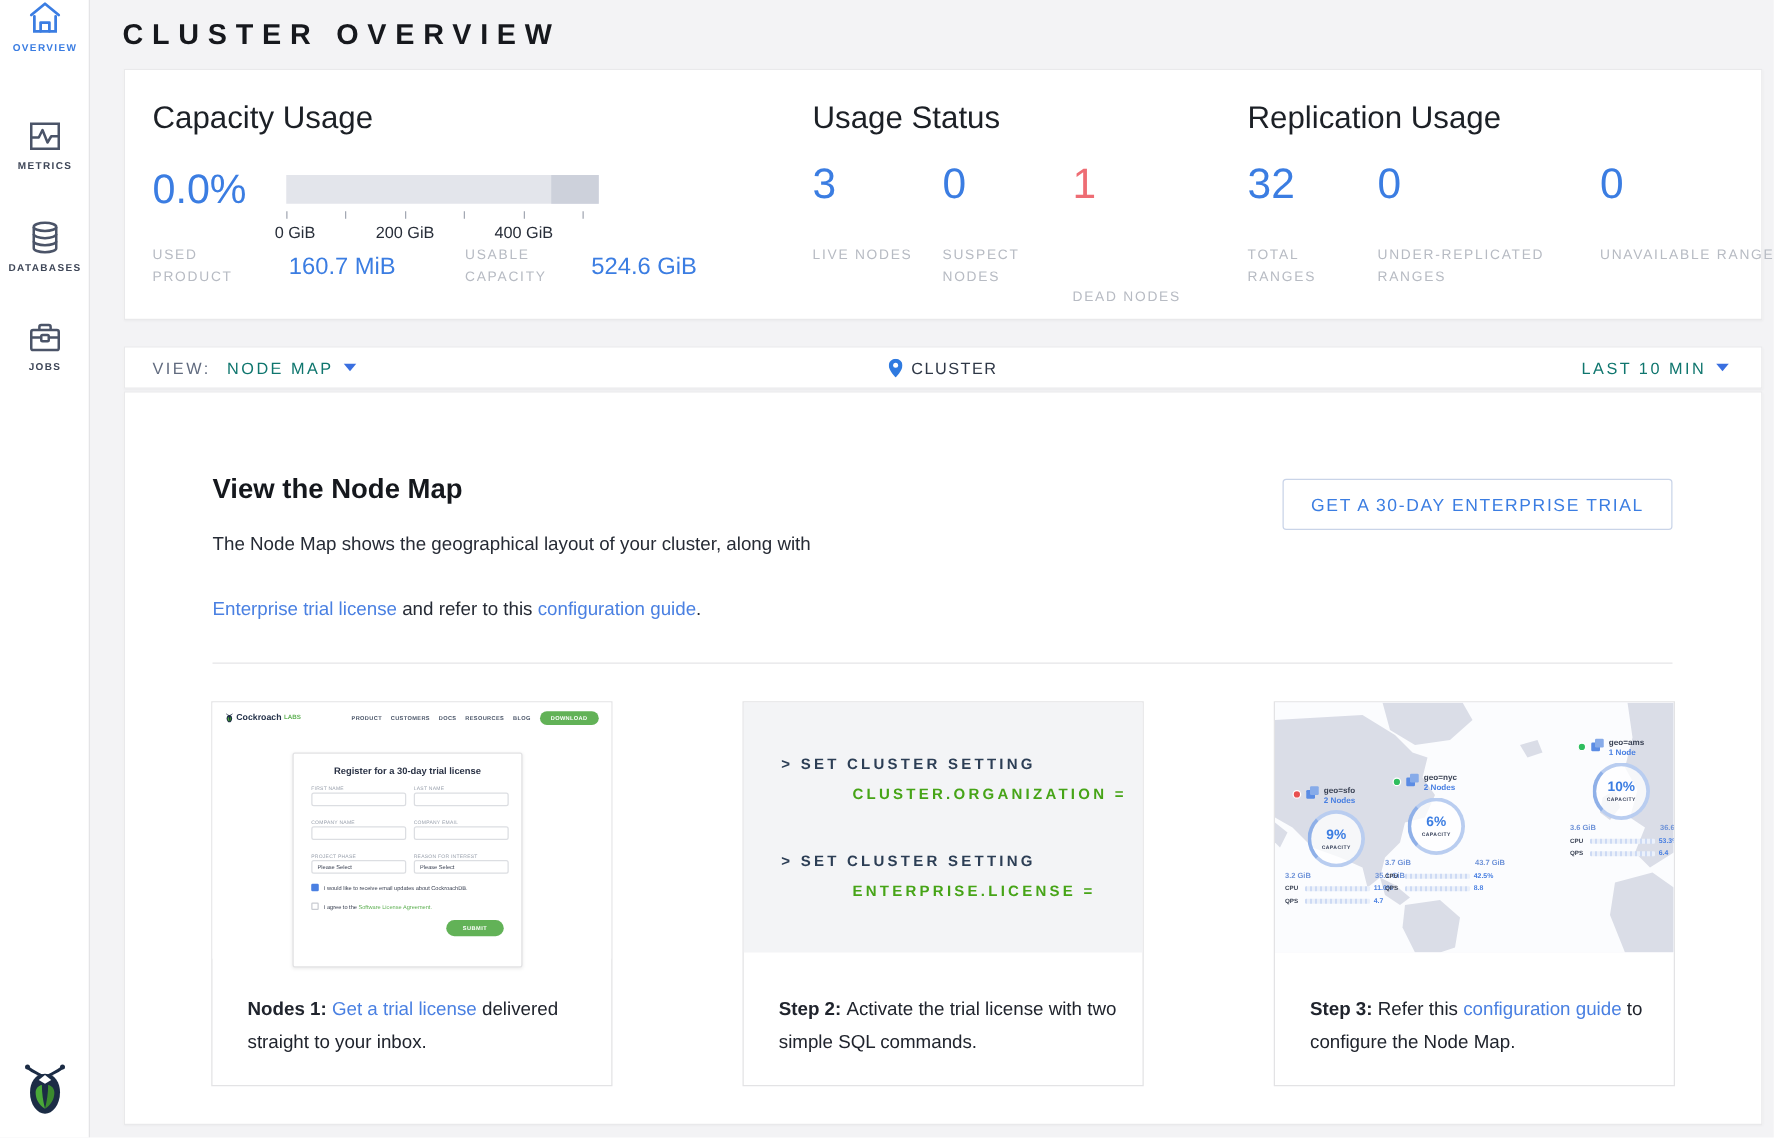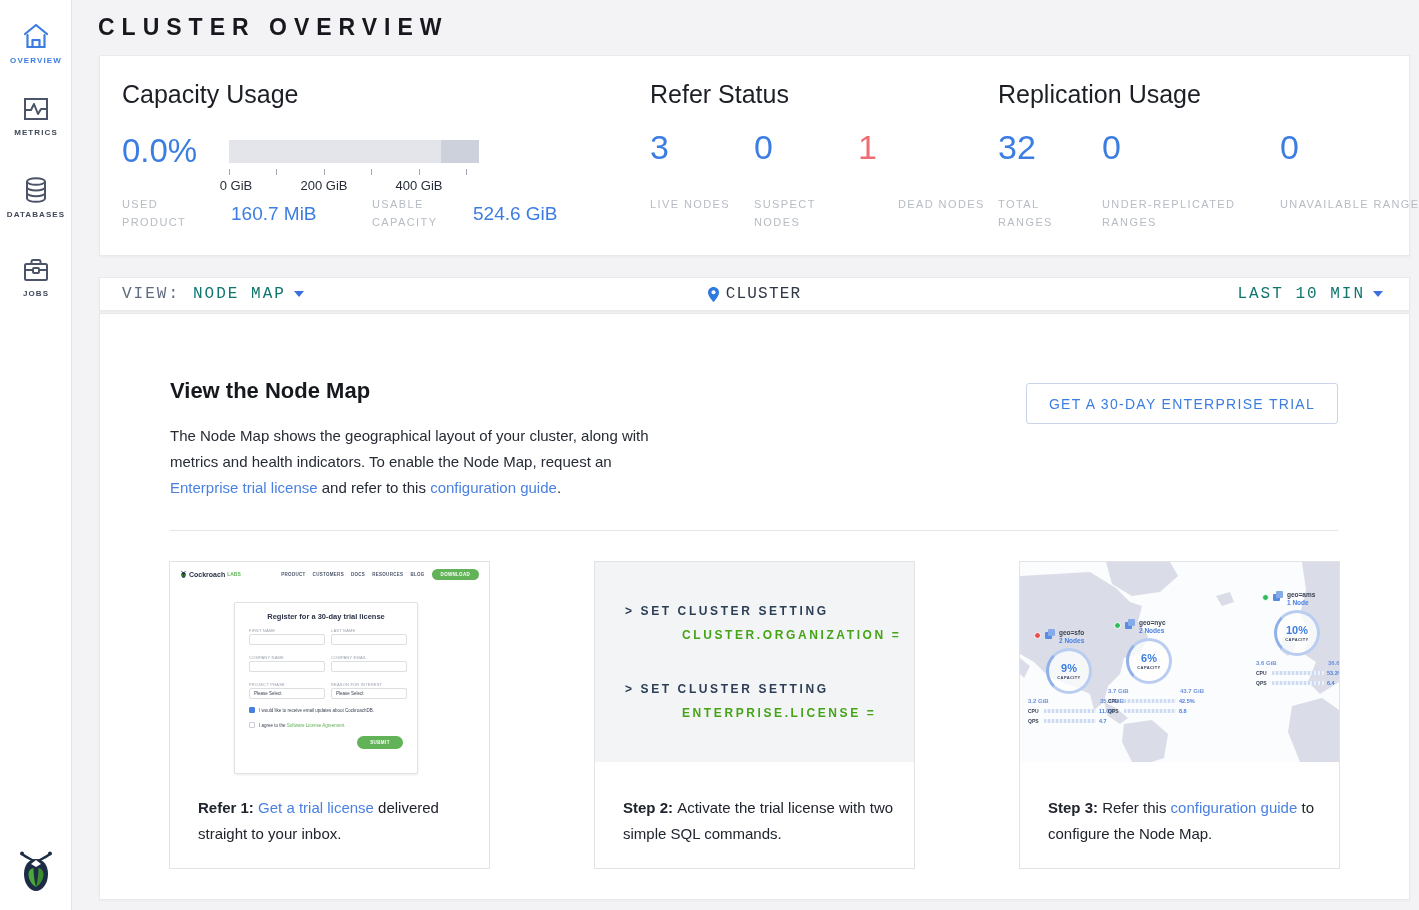--- a/index.html
+++ b/index.html
@@ -51,21 +51,21 @@
   .tick { position:absolute; top:113px; width:1px; height:6px; background:#a3a8b3; }
   .tick-label { position:absolute; top:122px; font-size:13px; color:#272d38; transform:translateX(-50%); white-space:nowrap; }
   .cap-sub-label { position:absolute; top:139px; font-size:11px; letter-spacing:1.4px; color:#b7bbc3; font-weight:500; line-height:18px; width:92px; }
   .cap-sub-value { position:absolute; top:147px; font-size:19px; color:#3b7de2; }
 
   
   #view-bar { display:flex; align-items:center; }
   .vb-left { position:absolute; left:22px; display:flex; align-items:center; }
   .vb-center { position:absolute; left:0; right:0; display:flex; justify-content:center; align-items:center; gap:7px; }
   .vb-right { position:absolute; right:26px; display:flex; align-items:center; }
-  .vb-text { font-size:16px; letter-spacing:2px; font-weight:500;font-family:Liberation Mono, monospace; }
+  .vb-text { font-size:13px; letter-spacing:2px; font-weight:500; }
   .vb-gray { color:#616b7f; }
   .vb-dark { color:#2e3746; letter-spacing:1.2px; }
   .vb-blue { color:#0f766e; cursor:pointer; }
   .tri { width:0; height:0; border-left:5px solid transparent; border-right:5px solid transparent; border-top:6px solid #3a6fe0; margin-left:8px; display:inline-block; }
 
   
   #nm-heading { position:absolute; left:70px; top:64px; font-size:22px; font-weight:600; color:#15181d; }
   .nm-para { position:absolute; left:70px; font-size:15px; color:#262b35; }
   a.link { color:#4a80e2; text-decoration:none; cursor:pointer; }
   #trial-btn {
@@ -126,21 +126,21 @@
   .loc-metric { position:absolute; width:96px; display:flex; align-items:center; gap:3px; }
   .loc-metric-label { font-size:5px; font-weight:bold; color:#3a4254; width:13px; }
   .loc-bar { height:4px; width:52px; background:repeating-linear-gradient(90deg,#cddaf4 0 2px,#ecf1fa 2px 4px); border-radius:1px; }
   .loc-metric-val { font-size:5.5px; font-weight:bold; color:#4a80e2; }
 </style>
 </head>
 <body>
 
 <div id="sidebar">
 
-  <div class="nav-item active" style="top:22px;">
+  <div class="nav-item active" style="top:0;">
     <svg class="nav-icon" width="30" height="28" viewBox="0 0 30 28">
       <path d="M4 12 L15 3 L26 12" fill="none" stroke="#3b7de2" stroke-width="2.2" stroke-linecap="round" stroke-linejoin="round"></path>
       <path d="M6.5 13 V25 H23.5 V13" fill="none" stroke="#3b7de2" stroke-width="2.2" stroke-linecap="round"></path>
       <path d="M11.5 25 V18 H18.5 V25" fill="none" stroke="#3b7de2" stroke-width="2.2" stroke-linecap="round" stroke-linejoin="round"></path>
     </svg>
     <div class="nav-label">OVERVIEW</div>
   </div>
 
   <div class="nav-item" style="top:96px;">
     <svg class="nav-icon" width="28" height="26" viewBox="0 0 28 26">
@@ -198,27 +198,27 @@
   <div class="tick" style="left:319px;"></div>
   <div class="tick" style="left:366px;"></div>
   <div class="tick-label" style="left:136px;">0 GiB</div>
   <div class="tick-label" style="left:224px;">200 GiB</div>
   <div class="tick-label" style="left:319px;">400 GiB</div>
   <div class="cap-sub-label" style="left:22px;">USED PRODUCT</div>
   <div class="cap-sub-value" style="left:131px;">160.7 MiB</div>
   <div class="cap-sub-label" style="left:272px;">USABLE CAPACITY</div>
   <div class="cap-sub-value" style="left:373px;">524.6 GiB</div>
 
-  <div class="section-title" style="left:550px;">Refer Status</div>
+  <div class="section-title" style="left:550px;">Usage Status</div>
   <div class="stat-value" style="left:550px;">3</div>
   <div class="stat-label" style="left:550px;">LIVE NODES</div>
   <div class="stat-value" style="left:654px;">0</div>
   <div class="stat-label" style="left:654px;">SUSPECT NODES</div>
   <div class="stat-value red" style="left:758px;">1</div>
-  <div class="stat-label" style="left:798px;">DEAD NODES</div>
+  <div class="stat-label" style="left:758px;margin-top:34px;">DEAD NODES</div>
 
   <div class="section-title" style="left:898px;">Replication Usage</div>
   <div class="stat-value" style="left:898px;">32</div>
   <div class="stat-label" style="left:898px;">TOTAL RANGES</div>
   <div class="stat-value" style="left:1002px;">0</div>
   <div class="stat-label wide" style="left:1002px;">UNDER-REPLICATED RANGES</div>
   <div class="stat-value" style="left:1180px;">0</div>
   <div class="stat-label wide" style="left:1180px;">UNAVAILABLE RANGES</div>
 </div>
 
@@ -240,21 +240,20 @@
     <span class="vb-text vb-blue">LAST 10 MIN</span>
     <span class="tri"></span>
   </div>
 </div>
 
 <div id="main-panel" class="panel">
 
   <div id="nm-heading">View the Node Map</div>
 
   <div class="nm-para" style="top:113px;">The Node Map shows the geographical layout of your cluster, along with</div>
-  <div class="nm-para" style="top:139px;">metrics and health indicators. To enable the Node Map, request an</div>
   <div class="nm-para" style="top:165px;">
     <a class="link">Enterprise trial license</a><span> and refer to this </span><a class="link">configuration guide</a><span>.</span>
   </div>
 
   <button id="trial-btn">GET A 30-DAY ENTERPRISE TRIAL</button>
 
   <div id="divider"></div>
 
   <div id="card1" class="card">
     <div id="mini-site">
@@ -304,21 +303,21 @@
         </div>
         <div class="ms-check-row" style="top:119px;">
           <span class="ms-checkbox"></span>
           <span class="ms-check-text"><span>I agree to the </span><span class="ms-green-link">Software License Agreement.</span></span>
         </div>
         <div id="ms-submit">SUBMIT</div>
       </div>
     </div>
 
     <div class="caption">
-      <b>Refer 1: </b><a class="link">Get a trial license</a><span> delivered straight to your inbox.</span>
+      <b>Nodes 1: </b><a class="link">Get a trial license</a><span> delivered straight to your inbox.</span>
     </div>
   </div>
 
   <div id="card2" class="card">
     <div id="code-area">
       <div class="code-line" style="left:30px; top:42px;">&gt; SET CLUSTER SETTING</div>
       <div class="code-arg" style="left:87px; top:66px;text-align:center;">CLUSTER.ORGANIZATION =</div>
       <div class="code-line" style="left:30px; top:120px;">&gt; SET CLUSTER SETTING</div>
       <div class="code-arg" style="left:87px; top:144px;">ENTERPRISE.LICENSE =</div>
     </div>

